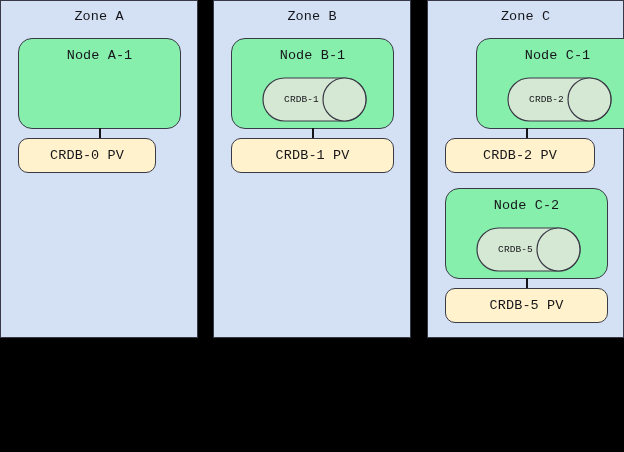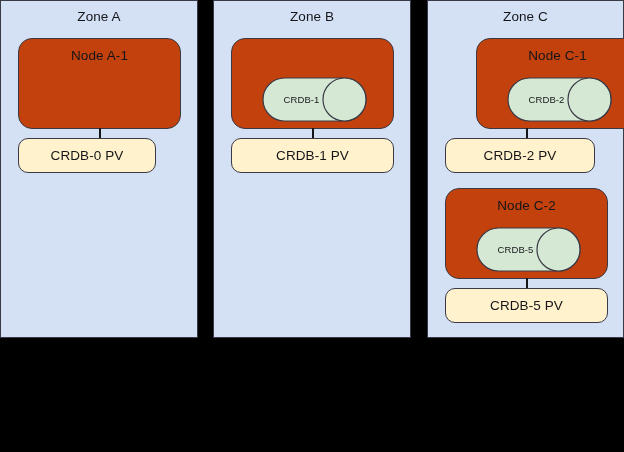--- a/index.html
+++ b/index.html
@@ -8,20 +8,21 @@
     height: 452px;
     background: #000000;
     font-family: "Liberation Sans", sans-serif;
     overflow: hidden;
   }
   #canvas {
     position: relative;
     width: 624px;
     height: 452px;
     background: #000000;
+    font-family: Liberation Mono, monospace;
   }
 
   
   .zone {
     position: absolute;
     top: 0;
     height: 338px;
     background: #d4e1f5;
     border: 1px solid #3a3a46;
   }
@@ -32,21 +33,21 @@
     width: 100%;
     text-align: center;
     font-size: 13.5px;
     color: #16161a;
     letter-spacing: 0.1px;
   }
 
   
   .node {
     position: absolute;
-    background: #c2410c;
+    background: #86efac;
     border: 1px solid #3a3a46;
     border-radius: 14px;
   }
   .node-title {
     position: absolute;
     top: 9px;
     left: 0;
     width: 100%;
     text-align: center;
     font-size: 13.5px;
@@ -110,20 +111,21 @@
 
     <div class="connector" style="left:98px; top:127px; height:11px;"></div>
 
     <div class="pv" style="left:17px; top:137px; width:138px; height:35px;">CRDB-0 PV</div>
   </div>
 
   <div class="zone" style="left:213px; width:198px;">
     <div class="zone-title">Zone B</div>
 
     <div class="node" style="left:17px; top:37px; width:163px; height:91px;">
+      <div class="node-title">Node B-1</div>
 
       <div class="db" style="left:30px; top:38px; width:105px; height:45px;">
         <svg width="105" height="45" viewBox="0 0 105 45">
           <path d="M22.5,1 H82.5 A21.5,21.5 0 0 1 82.5,44 H22.5 A21.5,21.5 0 0 1 22.5,1 Z" fill="#d5e8d4" stroke="#3a3a46" stroke-width="1.2"></path>
           <circle cx="82.5" cy="22.5" r="21.5" fill="#d5e8d4" stroke="#3a3a46" stroke-width="1.2"></circle>
         </svg>
         <div class="db-label">CRDB-1</div>
       </div>
     </div>
 

